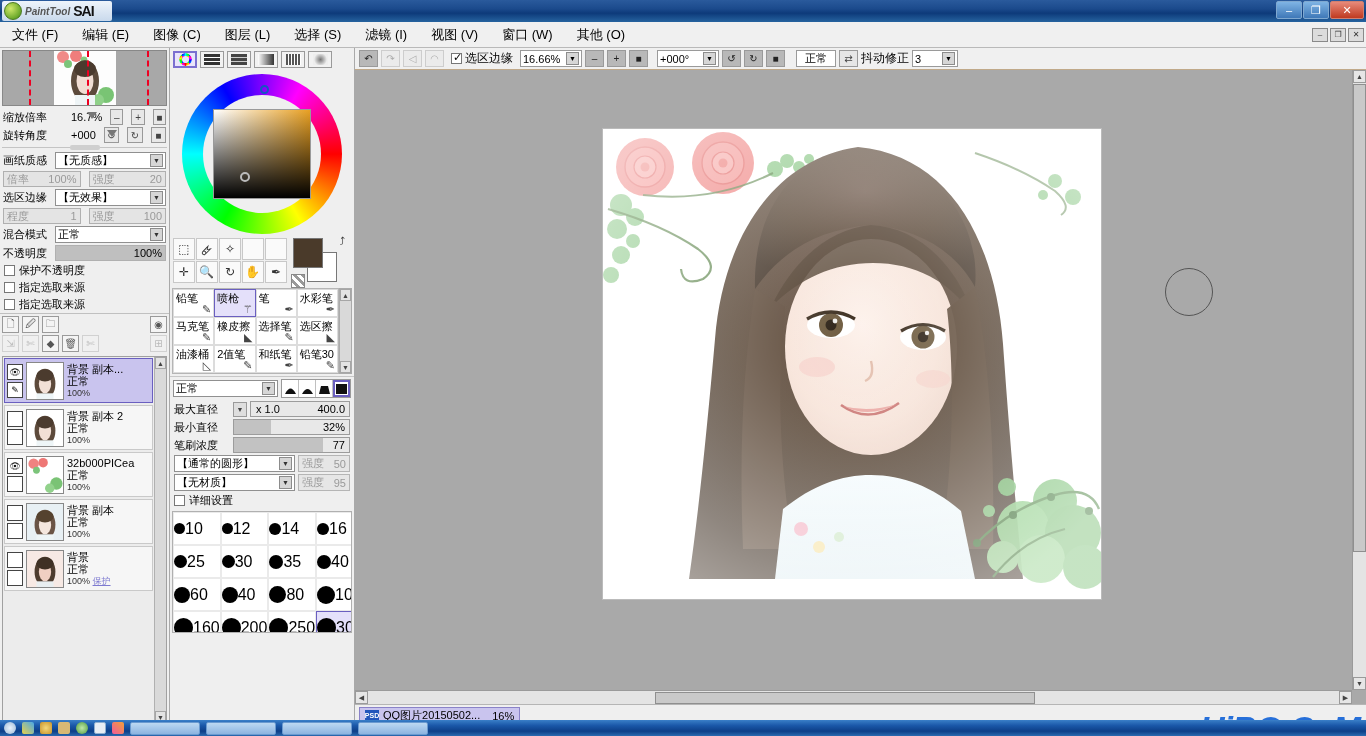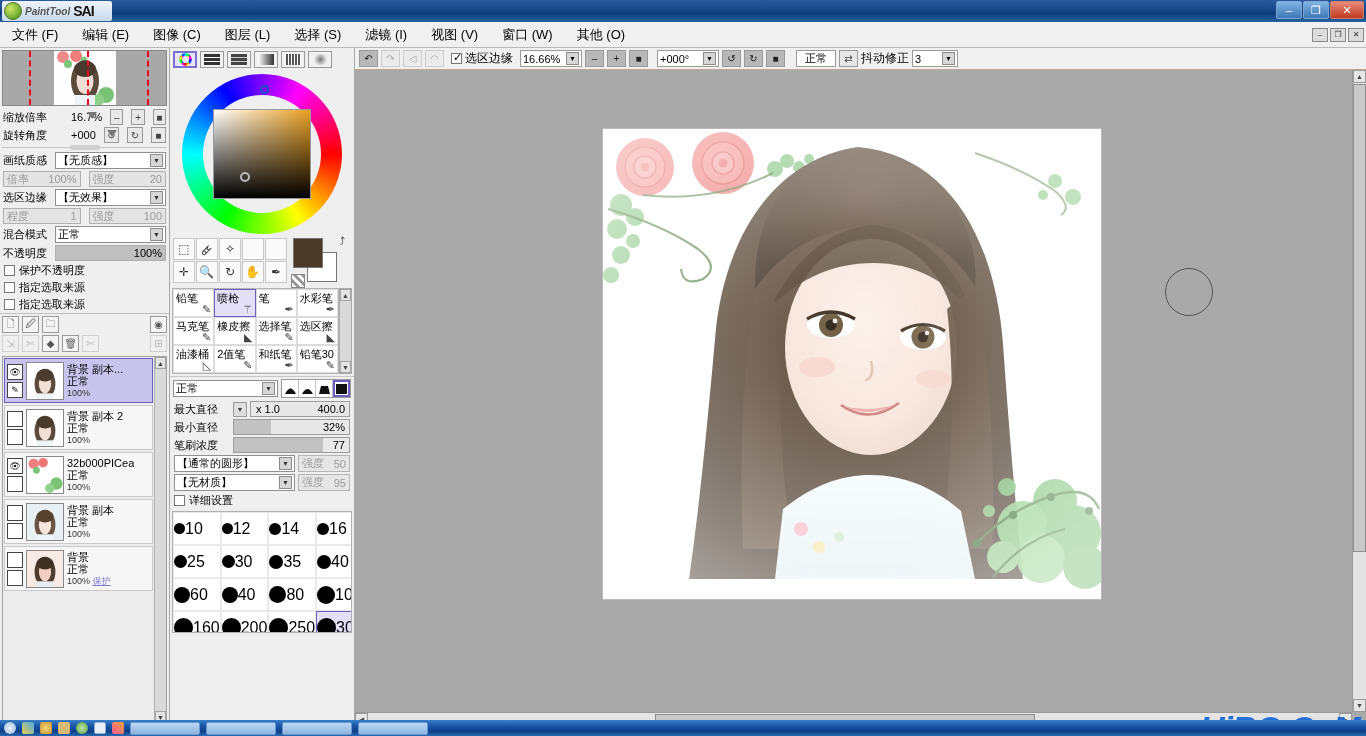--- a/index.html
+++ b/index.html
@@ -872,20 +872,27 @@
         <div class="sc-thumb" style="height:468px;margin-top:1px;"></div>
         <div class="sc-btn" style="position:absolute;bottom:0;">▼</div>
       </div>
       <div class="scrollh">
         <div class="sc-btn" style="position:absolute;left:0;">◀</div>
         <div class="sc-thumb" style="position:absolute;left:300px;width:380px;height:12px;top:1px;"></div>
         <div class="sc-btn" style="position:absolute;right:0;">▶</div>
       </div>
     </div>
 
+    <div id="taskrow">
+      <div id="doctab">
+        <span class="psd-ic">PSD</span>
+        <span>QQ图片20150502...</span>
+        <span style="margin-left:8px;">16%</span>
+      </div>
+    </div>
   </div>
 </div>
 
 <div id="statusbar">
   <span id="memtxt">内存负荷率:90%  (已用585MB/可用12</span>
   <span id="watermark">UiBQ.CoM</span>
 </div>
 
 <div id="taskbar">
   <div class="tbico" style="background:radial-gradient(circle,#eaf3fb,#9bb8d6);border-radius:50%;"></div>

